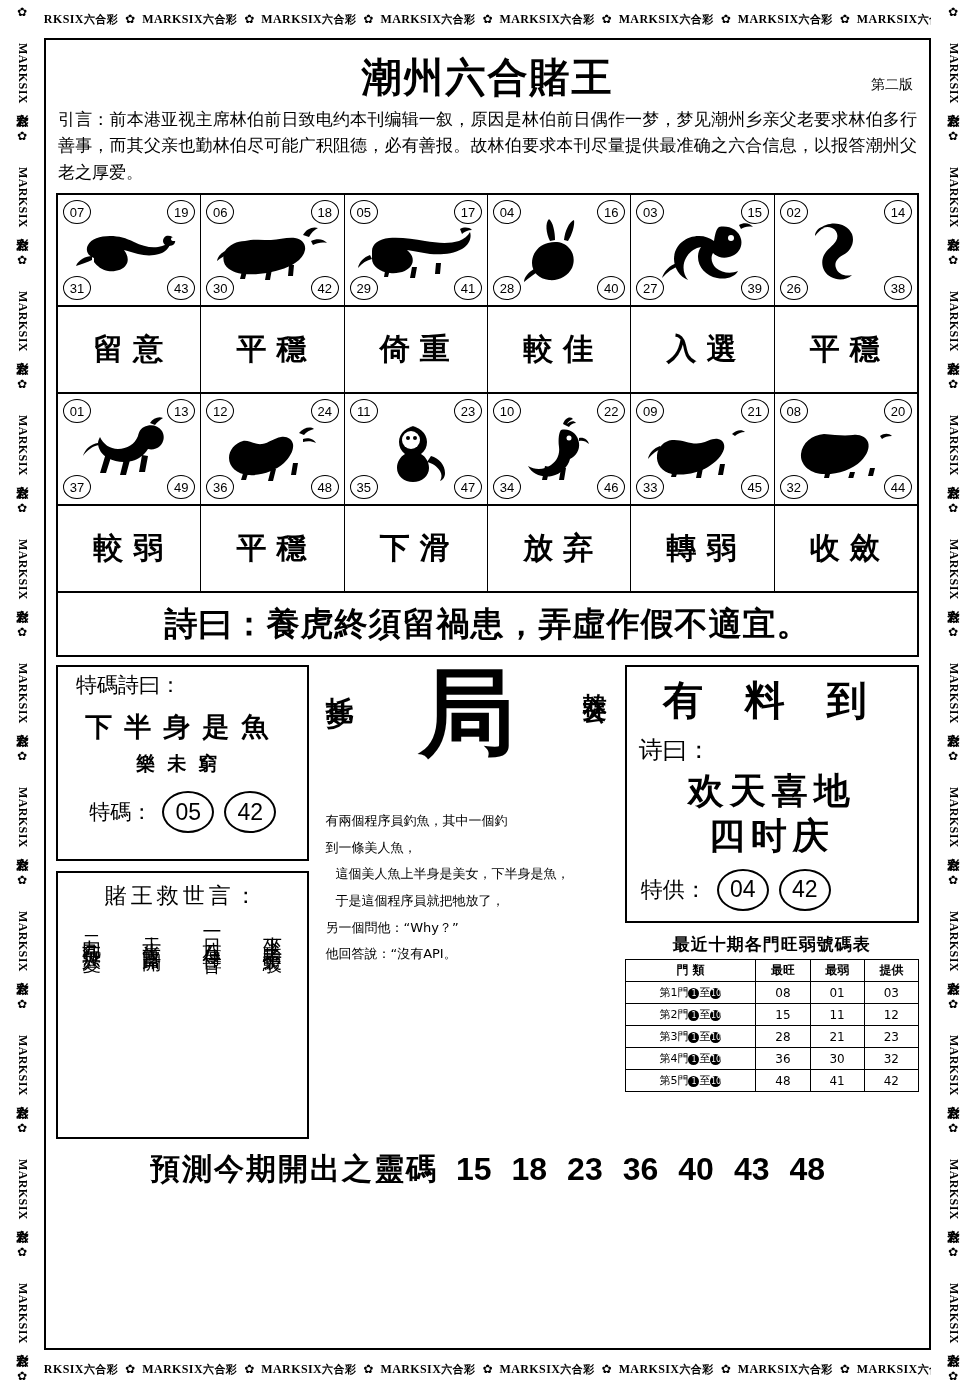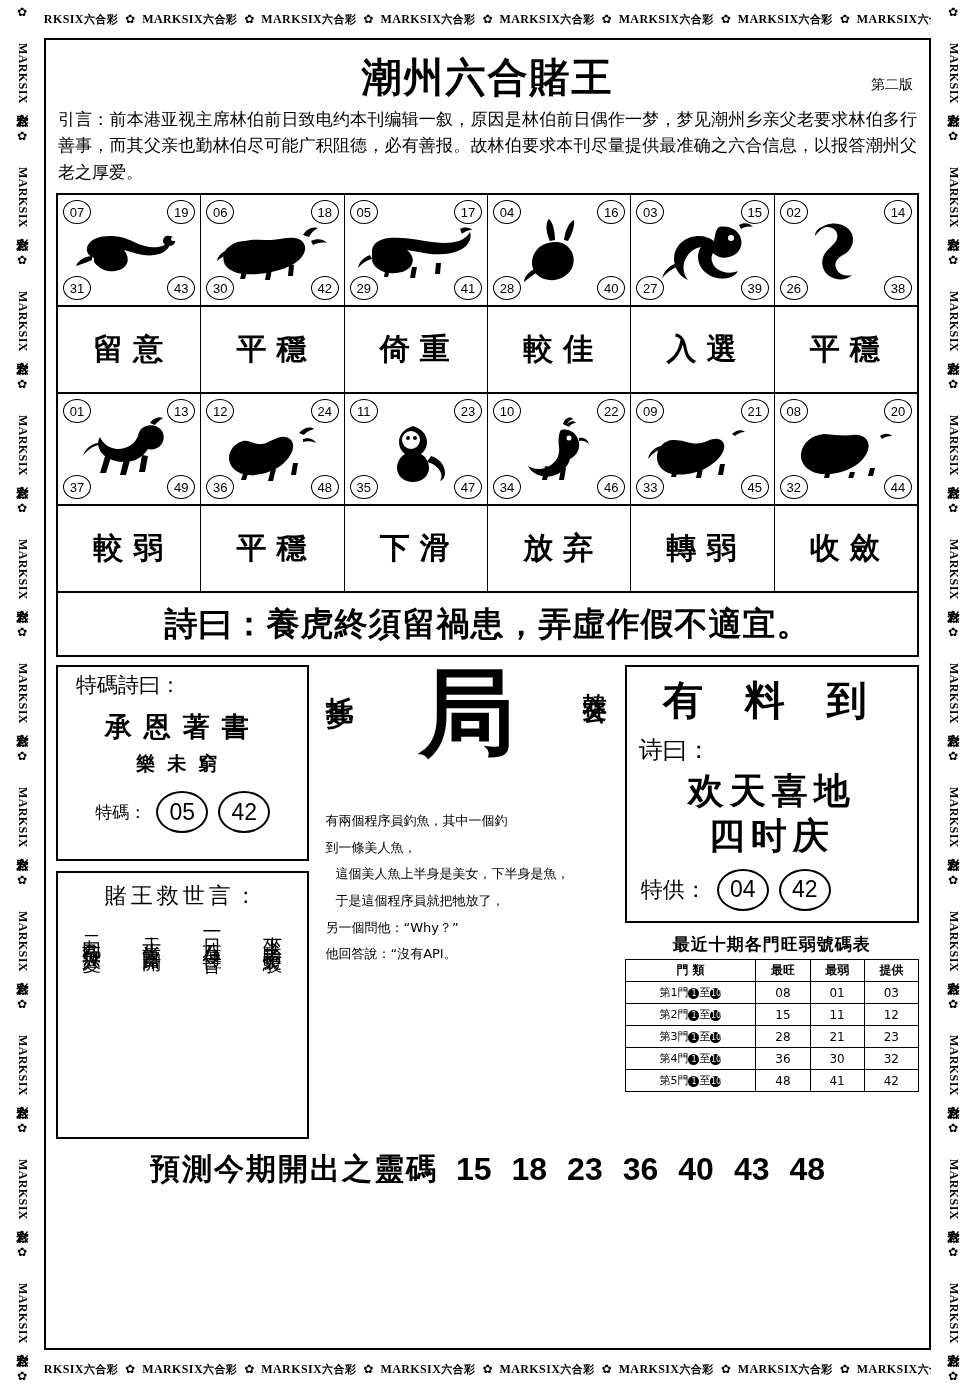--- a/index.html
+++ b/index.html
@@ -64,21 +64,21 @@
   .col-left{width:254px;}
   .col-mid{width:300px;}
   .col-right{width:295px;}
 
   .box{border:2px solid #000;box-sizing:border-box;}
   .tema-box{height:196px;padding:4px 6px;text-align:center;}
   .tema-title{font-size:21px;font-family:"DejaVu Sans",sans-serif;text-align:left;padding-left:12px;}
   .tema-line{font-size:27px;font-weight:bold;letter-spacing:12px;margin-top:10px;font-family:"DejaVu Sans",sans-serif;}
   .tema-line2{font-size:19px;font-weight:bold;letter-spacing:12px;margin-top:6px;font-family:"DejaVu Sans",sans-serif;}
   .tema-nums{display:flex;align-items:center;justify-content:center;gap:10px;margin-top:14px;}
-  .tema-nums .lbl{font-size:17px;font-family:Liberation Mono, monospace;}
+  .tema-nums .lbl{font-size:21px;font-family:Liberation Mono, monospace;}
   .ball{width:48px;height:38px;border:2px solid #000;border-radius:50%;display:flex;align-items:center;justify-content:center;
         font-size:23px;font-family:"Liberation Sans",sans-serif;}
 
   .savior-box{height:268px;margin-top:10px;padding:8px 4px;}
   .savior-title{text-align:center;font-size:22px;letter-spacing:4px;font-family:"DejaVu Sans",sans-serif;}
   .savior-cols{display:flex;justify-content:space-around;margin-top:10px;}
   .vcol{writing-mode:vertical-rl;font-size:19px;line-height:1.5;letter-spacing:3px;font-family:"DejaVu Sans",sans-serif;height:205px;}
 
   
   .mid-top{position:relative;height:140px;}
@@ -440,21 +440,21 @@
 
     <div class="poem-bar">
       <div class="poem-text">詩曰：養虎終須留禍患，弄虛作假不適宜。</div>
     </div>
 
     <div class="mid">
 
       <div class="col-left">
         <div class="box tema-box">
           <div class="tema-title">特碼詩曰：</div>
-          <div class="tema-line">承恩著書</div>
+          <div class="tema-line">下半身是魚</div>
           <div class="tema-line2">樂未窮</div>
           <div class="tema-nums">
             <span class="lbl">特碼：</span>
             <span class="ball">05</span>
             <span class="ball">42</span>
           </div>
         </div>
 
         <div class="box savior-box">
           <div class="savior-title">賭王救世言：</div>

